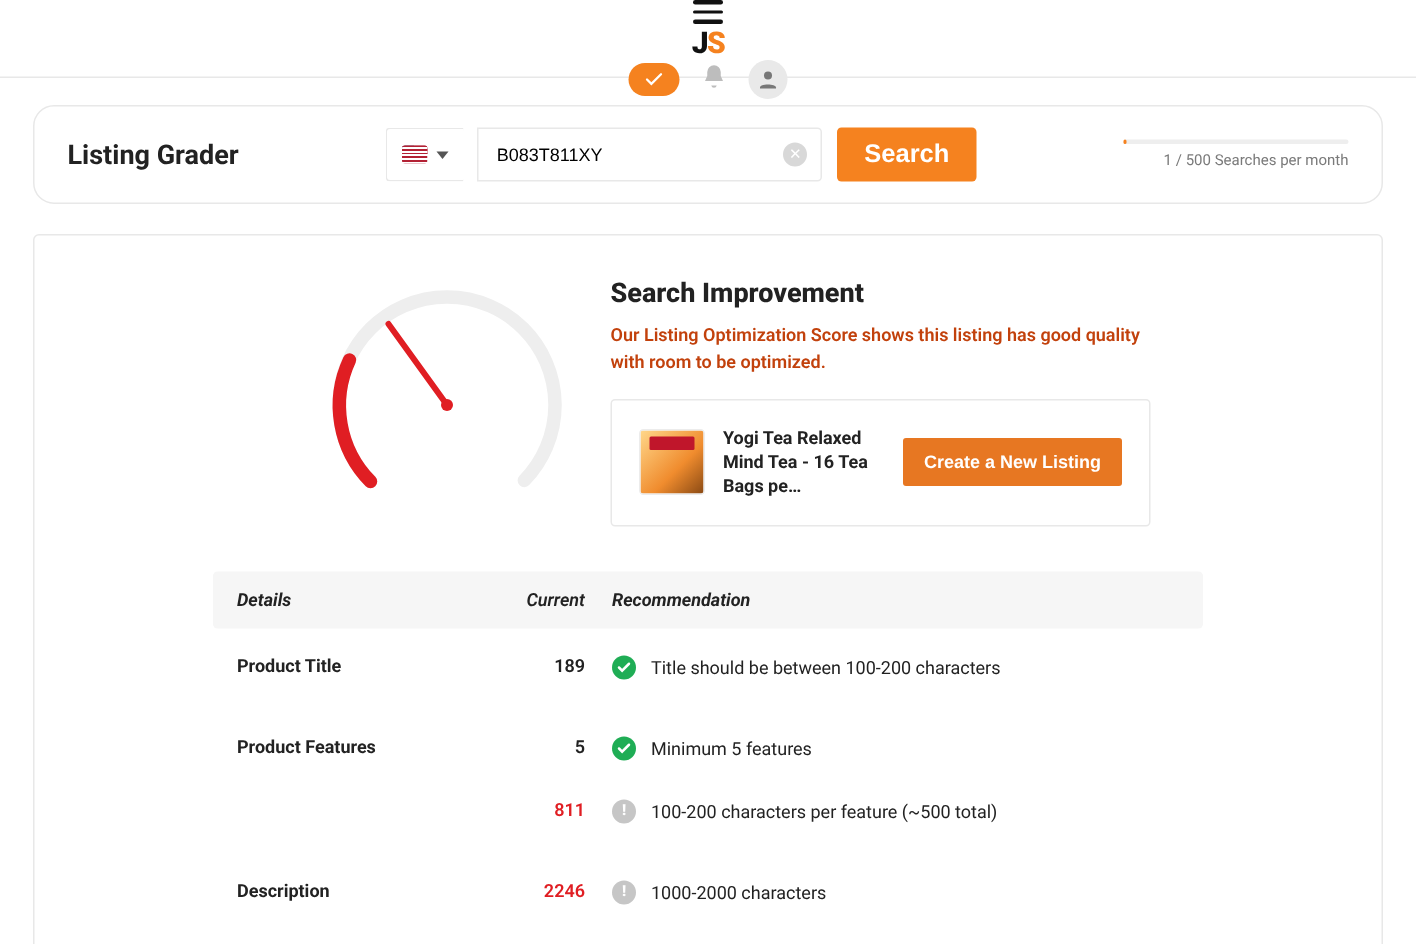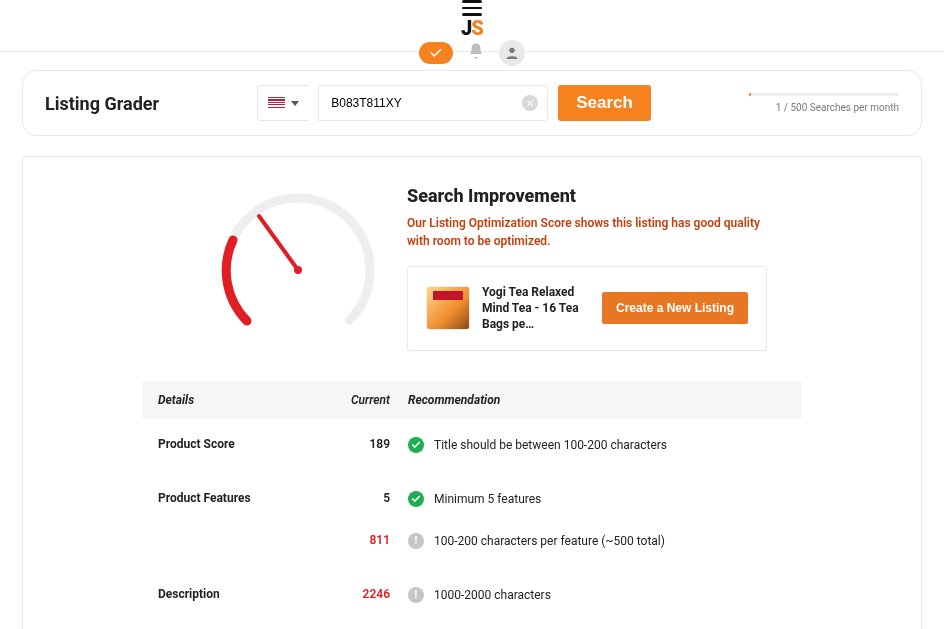--- a/index.html
+++ b/index.html
@@ -173,21 +173,21 @@
       <div class="trow head">
         <div class="col-det">Details</div>
         <div class="col-cur">Current</div>
         <div class="col-rec">
             <span>Recommendation</span>
           </div>
       </div>
       <div id="tbody">
           <div class="tgroup">
             <div class="trow body">
-              <div class="col-det">Product Score</div>
+              <div class="col-det">Product Title</div>
               <div class="col-cur ">189</div>
               <div class="col-rec">
                 <span class="ico ico-ok">
                   <svg viewBox="0 0 24 24" fill="none" stroke="#fff" stroke-width="4" stroke-linecap="round">
                     <path d="M20 6L9 17l-5-5"></path>
                   </svg>
                 </span>
                 <span>Title should be between 100-200 characters</span>
               </div>
             </div>

